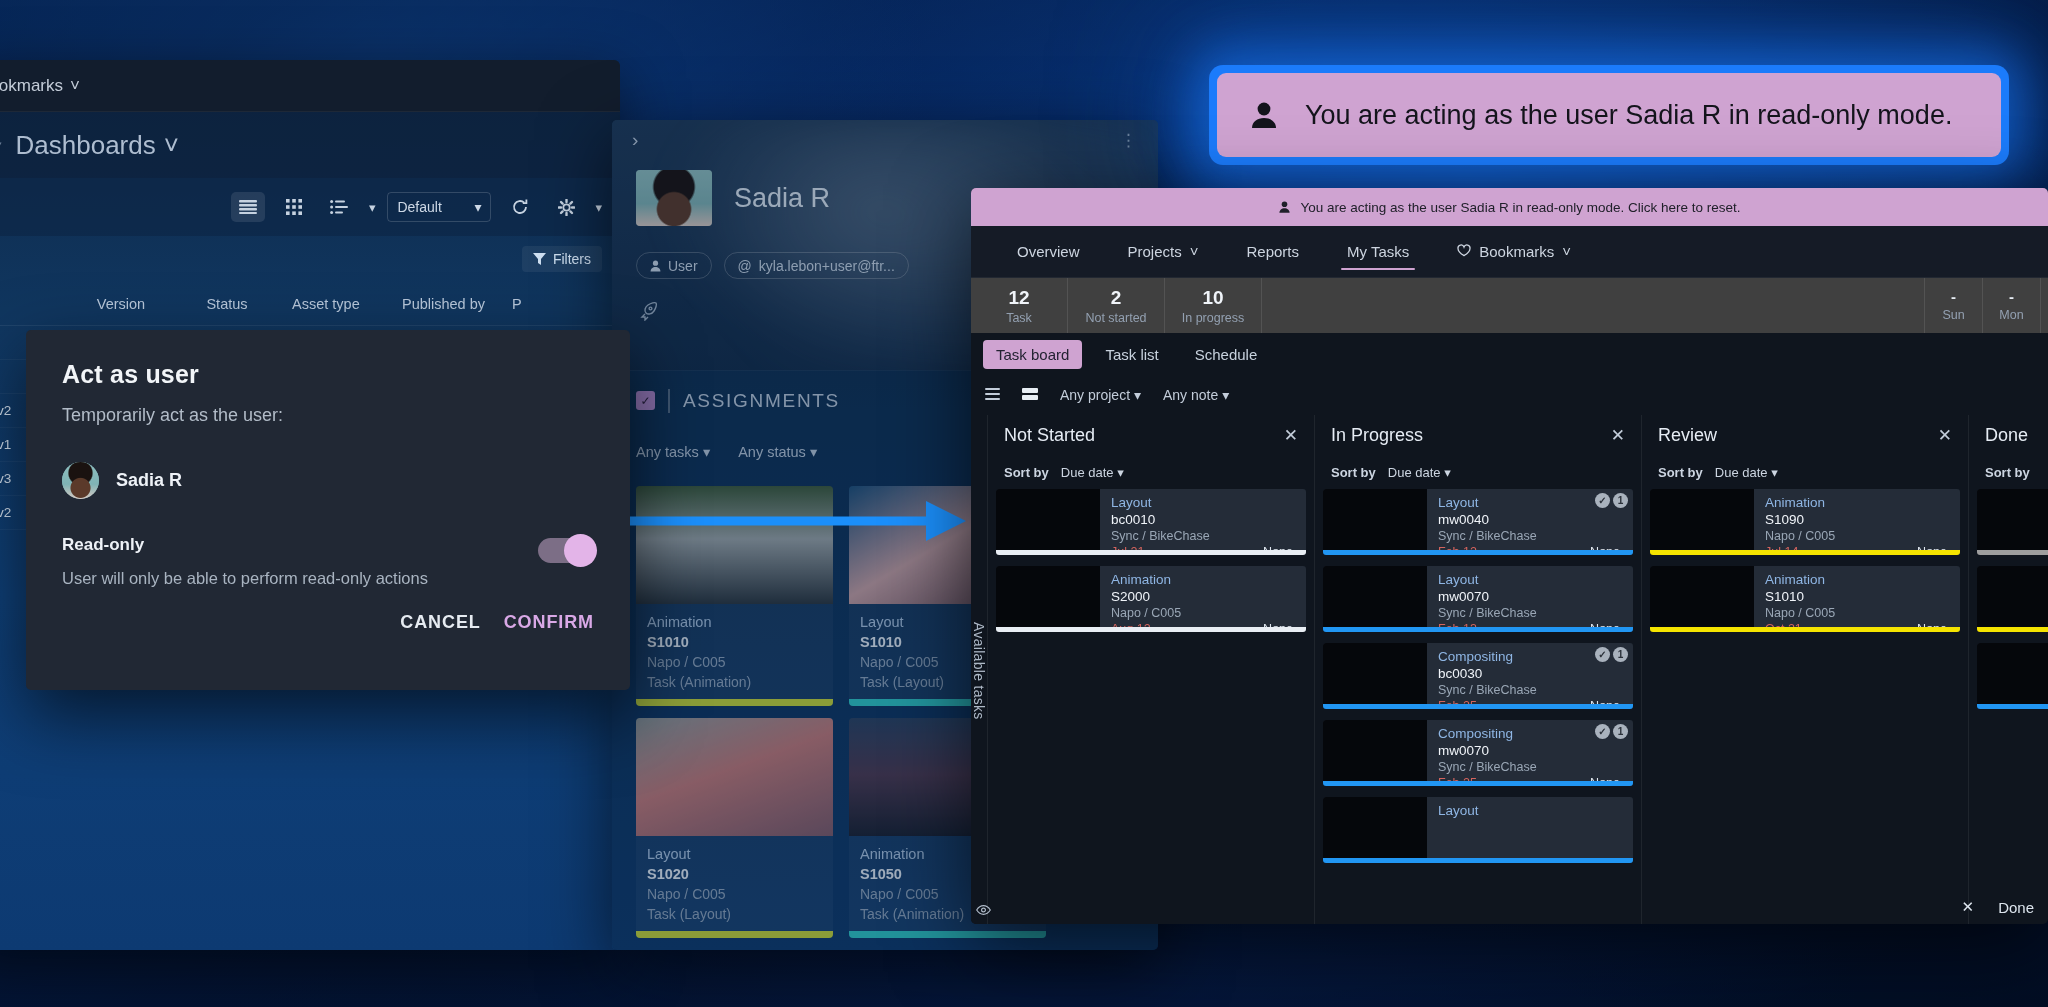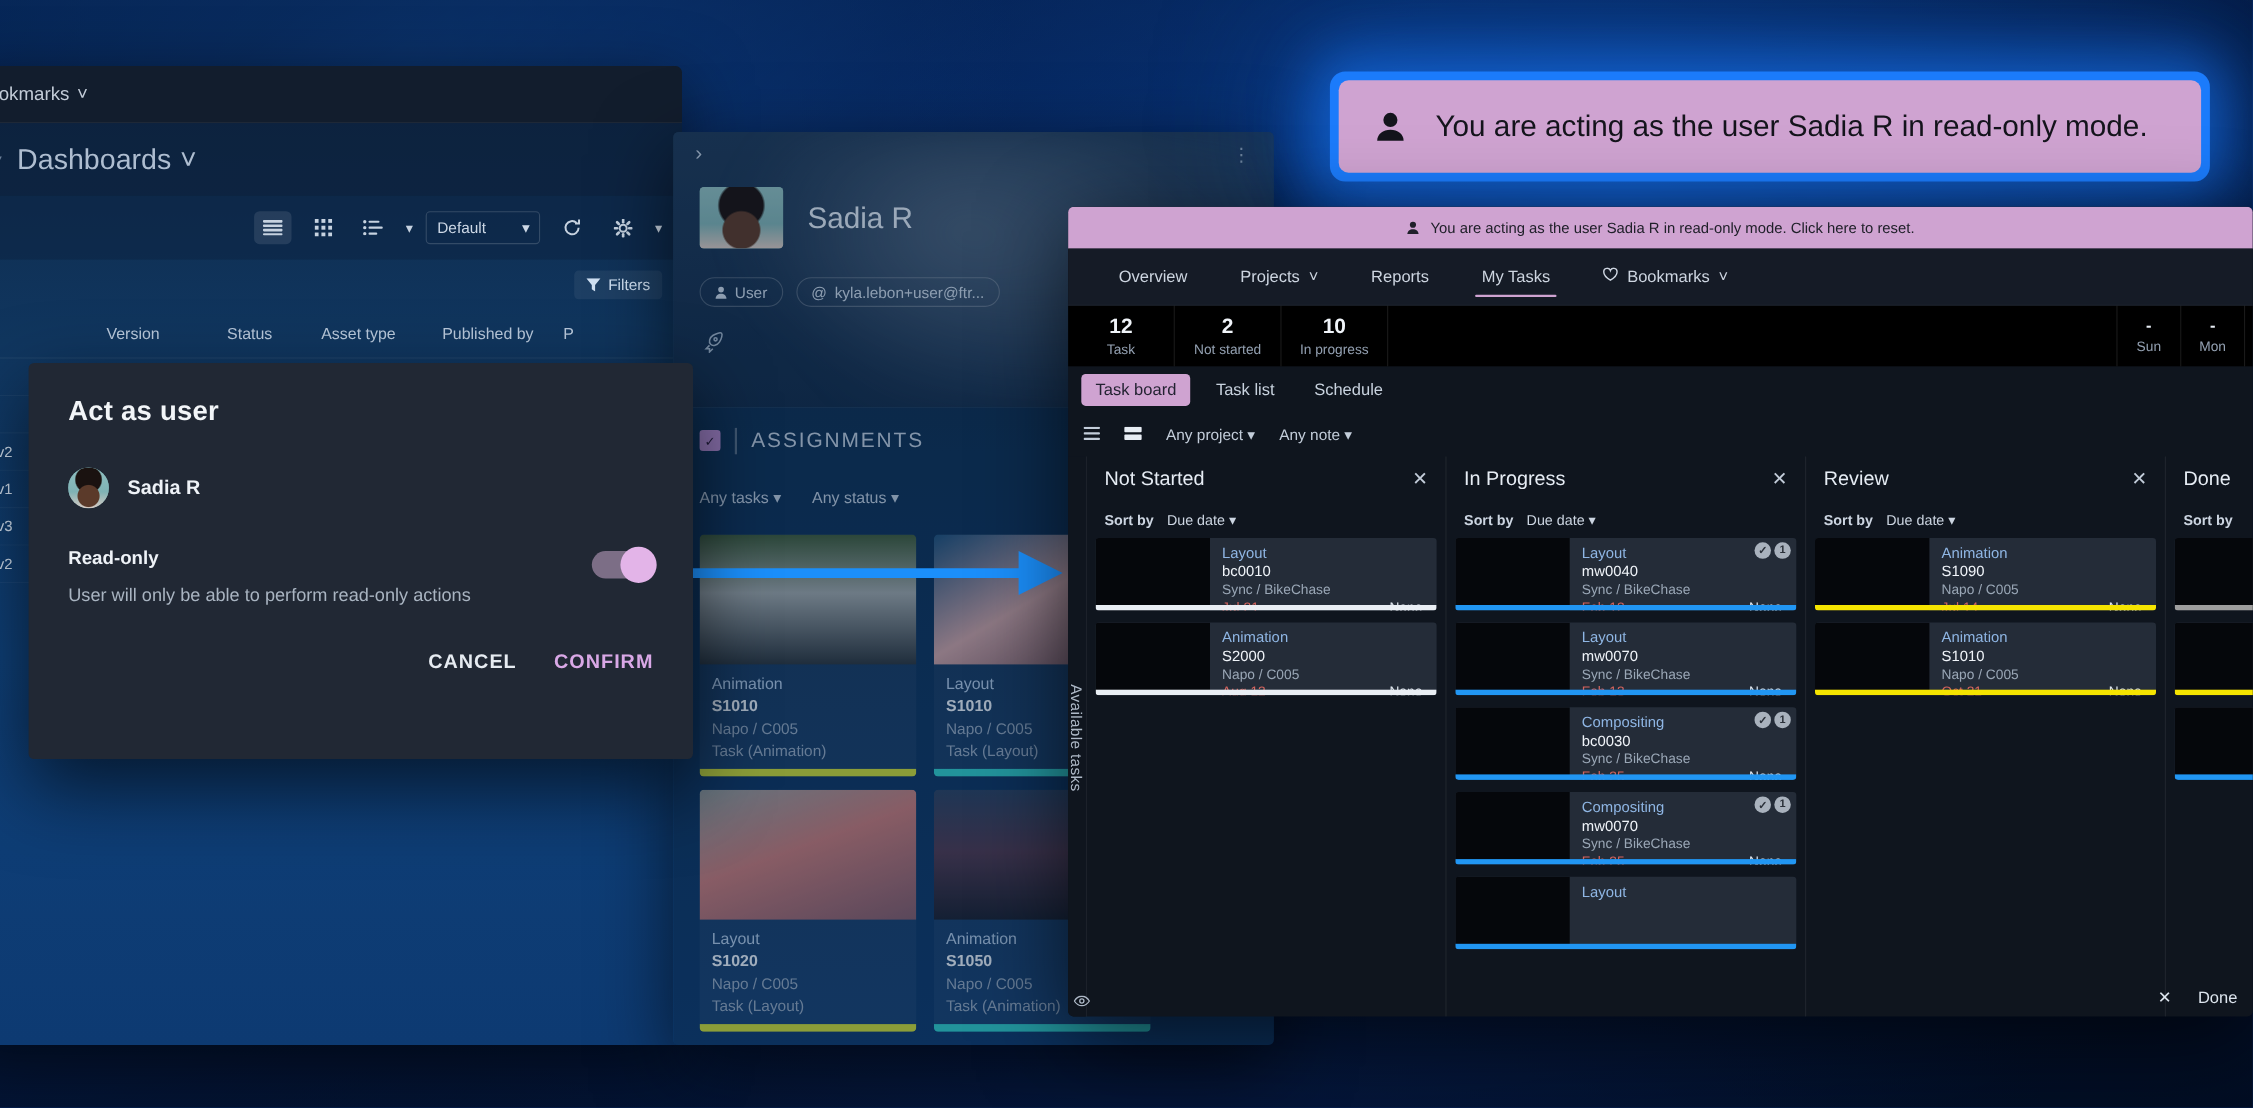--- a/index.html
+++ b/index.html
@@ -134,21 +134,21 @@
   #dialog h2{ color:#f2f5f8; font-size:25px; font-weight:700; letter-spacing:.2px;}
   #dialog .sub{ color:#b2bcc8; font-size:18px; margin-top:16px;}
   #dialog .userrow{ display:flex; align-items:center; gap:17px; margin-top:36px;}
   #dialog .uav{ width:37px;height:37px;border-radius:50%;overflow:hidden;background:#77a8ad;position:relative;}
   #dialog .uname{ color:#eef2f7;font-size:18px;font-weight:700;}
   #dialog .rorow{ display:flex;align-items:flex-start;justify-content:space-between;margin-top:36px;}
   #dialog .rotitle{ color:#eef2f7;font-size:17px;font-weight:700;}
   #dialog .rodesc{ color:#a9b4c1;font-size:16.5px;margin-top:14px;}
   .toggle{ width:56px;height:25px;border-radius:13px;background:#7c6e86;position:relative;flex:0 0 auto;margin-top:3px;}
   .toggle .knob{ position:absolute;right:-3px;top:-4px;width:33px;height:33px;border-radius:50%;background:#e3b4e8;}
-  #dialog .acts{ display:flex;justify-content:flex-end;gap:34px;margin-top:40px;}
+  #dialog .acts{ display:flex;justify-content:flex-end;gap:23px;margin-top:24px;}
   .btn-txt{ font-size:18px;font-weight:700;letter-spacing:.9px;background:none;border:none;cursor:pointer;}
   .btn-cancel{ color:#e6ebf1;}
   .btn-confirm{ color:#d9a8e6;}
 
   
   #toast{
     position:absolute; left:1209px; top:65px; width:800px; height:100px;
     border-radius:14px; background:#1b7bfb; padding:8px;
     box-shadow: 0 0 50px 16px rgba(26,122,251,.55), 0 0 120px 40px rgba(18,88,200,.35);
   }
@@ -167,21 +167,21 @@
   }
   .rw-banner{ height:38px; background:#cfa3d1; display:flex; align-items:center;
       justify-content:center; gap:11px; color:#20202a; font-size:13.5px;}
   .rw-banner .p{ width:11px;height:12px;position:relative;}
   .rw-nav{ height:52px; background:#151b26; display:flex; align-items:center; gap:0; padding-left:22px;
       border-bottom:1px solid rgba(255,255,255,.06);}
   .rw-nav .it{ color:#cdd5e0; font-size:15px; padding:0 24px; height:52px; display:flex; align-items:center;
       gap:8px; position:relative;}
   .rw-nav .it.sel:after{ content:""; position:absolute; left:18px; right:18px; bottom:8px; height:2px;
       background:#cfa3d1; border-radius:2px;}
-  .rw-stats{ height:55px; display:flex; align-items:flex-start; background:#000000;}
+  .rw-stats{ height:55px; display:flex; align-items:flex-start; background:#404040;}
   .stat{ width:97px; height:55px; display:flex; flex-direction:column; align-items:center; justify-content:center;
       border-right:1px solid rgba(255,255,255,.10);}
   .stat .v{ color:#f0f4f9;font-size:19px;font-weight:700;}
   .stat .l{ color:#93a0b1;font-size:12.5px;margin-top:2px;}
   .rw-views{ height:42px; display:flex; align-items:center; gap:10px; padding-left:12px;}
   .vbtn{ font-size:15px; color:#c8d2de; padding:6px 13px; border-radius:4px;}
   .vbtn.on{ background:#cfa3d1; color:#232232; }
   .rw-filters{ height:40px; display:flex; align-items:center; gap:22px; padding-left:14px; color:#c3cdda; font-size:14px;}
   .board{ position:relative; display:flex; height:512px; }
   .avail{ width:24px; background:#0f151e; display:flex; align-items:center; justify-content:center; position:relative;}
@@ -494,20 +494,21 @@
   <div class="mid-overlay"></div>
 </div>
 
 <svg id="blue-arrow" viewBox="0 0 340 56">
   <line x1="0" y1="28" x2="300" y2="28" stroke="#1b8ffb" stroke-width="9"></line>
   <polygon points="296,8 336,28 296,48" fill="#1b8ffb"></polygon>
 </svg>
 
 <div id="dialog">
   <h2>Act as user</h2>
+  <div class="sub">Temporarily act as the user:</div>
   <div class="userrow">
     <div class="uav">
         <div class="avatarface"></div>
       </div>
     <div class="uname">Sadia R</div>
   </div>
   <div class="rorow">
     <div>
       <div class="rotitle">Read-only</div>
       <div class="rodesc">User will only be able to perform read-only actions</div>

